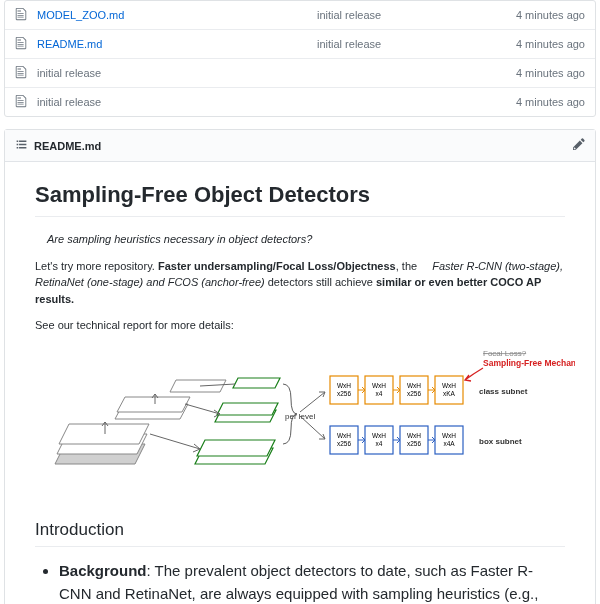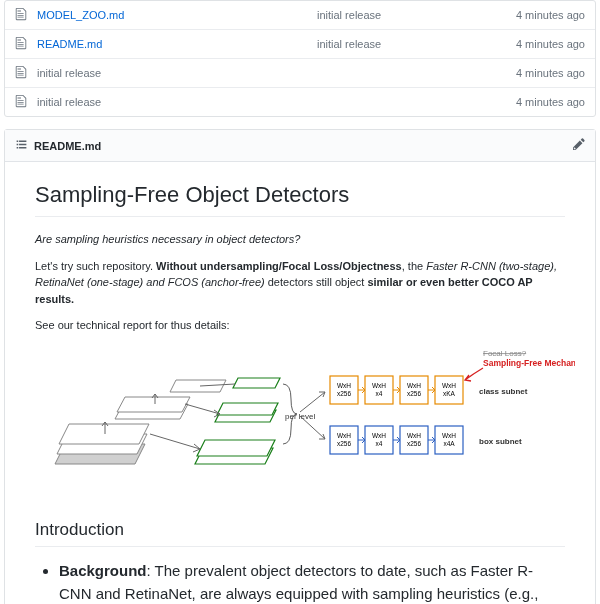--- a/index.html
+++ b/index.html
@@ -8,24 +8,24 @@
 .file-row { display: flex; align-items: center; padding: 6px 10px; border-bottom: 1px solid #eaecef; font-size: 11px; }
 .file-row:last-child { border-bottom: none; }
 .file-icon { width: 14px; margin-right: 8px; color: #6a737d; flex-shrink: 0; }
 .file-name { color: #0366d6; flex: 0 0 280px; }
 .file-msg { color: #6a737d; flex: 1; }
 .file-time { color: #6a737d; text-align: left; margin-left: 24px; }
 .readme-box { border: 1px solid #dfe2e5; border-radius: 3px; margin: 0 4px; }
 .readme-header { display: flex; align-items: center; justify-content: space-between; padding: 7px 10px; border-bottom: 1px solid #e1e4e8; background: #fafbfc; }
 .readme-header-left { display: flex; align-items: center; gap: 6px; font-weight: 600; font-size: 11px; }
 .readme-body { padding: 20px 30px; }
-.readme-body h1 { font-size: 22px; font-weight: 400; padding-bottom: 8px; border-bottom: 1px solid #eaecef; margin-bottom: 14px; }
+.readme-body h1 { font-size: 22px; font-weight: 700; padding-bottom: 8px; border-bottom: 1px solid #eaecef; margin-bottom: 14px; }
 .readme-body h2 { font-size: 17px; font-weight: 400; padding-bottom: 6px; border-bottom: 1px solid #eaecef; margin: 26px 0 12px; }
 .readme-body p { font-size: 11px; line-height: 1.5; margin-bottom: 10px; color: #24292e; }
-.readme-body em { font-style: italic; }
+.readme-body em { font-style: italic; margin-left: 12px; }
 .readme-body strong { font-weight: 600; }
 .readme-body ul { padding-left: 24px; }
 .readme-body li { font-size: 15px; line-height: 1.55; margin-bottom: 5px; }
 .diagram { width: 100%; height: 150px; margin: 8px 0 14px; position: relative; }
 .edit-icon { color: #586069; cursor: pointer; }
 </style>
 </head>
 <body>
 
 <div class="file-list">
@@ -69,22 +69,22 @@
           </svg></span>
       <span>README.md</span>
     </div>
     <span class="edit-icon"><svg width="12" height="14" viewBox="0 0 14 16">
           <path fill="currentColor" d="M0 12v3h3l8-8-3-3-8 8zm3 2H1v-2h1v1h1v1zm10.3-9.3L12 6 9 3l1.3-1.3a.996.996 0 011.41 0l1.59 1.59c.39.39.39 1.03 0 1.41z"></path>
         </svg></span>
   </div>
   <div class="readme-body">
     <h1>Sampling-Free Object Detectors</h1>
     <p><em>Are sampling heuristics necessary in object detectors?</em></p>
-    <p><span>Let's try such repository. </span><strong>Without undersampling/Focal Loss/Objectness</strong><span>, the </span><em>Faster R-CNN (two-stage), RetinaNet (one-stage) and FCOS (anchor-free)</em><span> detectors still object </span><strong>similar or even better COCO AP results.</strong></p>
-    <p>See our technical report for thus details:</p>
+    <p><span>Let's try more repository. </span><strong>Faster undersampling/Focal Loss/Objectness</strong><span>, the </span><em>Faster R-CNN (two-stage), RetinaNet (one-stage) and FCOS (anchor-free)</em><span> detectors still achieve </span><strong>similar or even better COCO AP results.</strong></p>
+    <p>See our technical report for more details:</p>
 
     <div class="diagram">
       <svg width="540" height="150" viewBox="0 0 540 150">
 
         <g stroke="#888" stroke-width="1" fill="#fff">
           <path d="M 20 120 L 100 120 L 110 100 L 30 100 Z" fill="#d0d0d0"></path>
           <path d="M 22 110 L 102 110 L 112 90 L 32 90 Z"></path>
           <path d="M 24 100 L 104 100 L 114 80 L 34 80 Z"></path>
           <path d="M 80 75 L 145 75 L 153 60 L 88 60 Z"></path>
           <path d="M 82 68 L 147 68 L 155 53 L 90 53 Z"></path>

